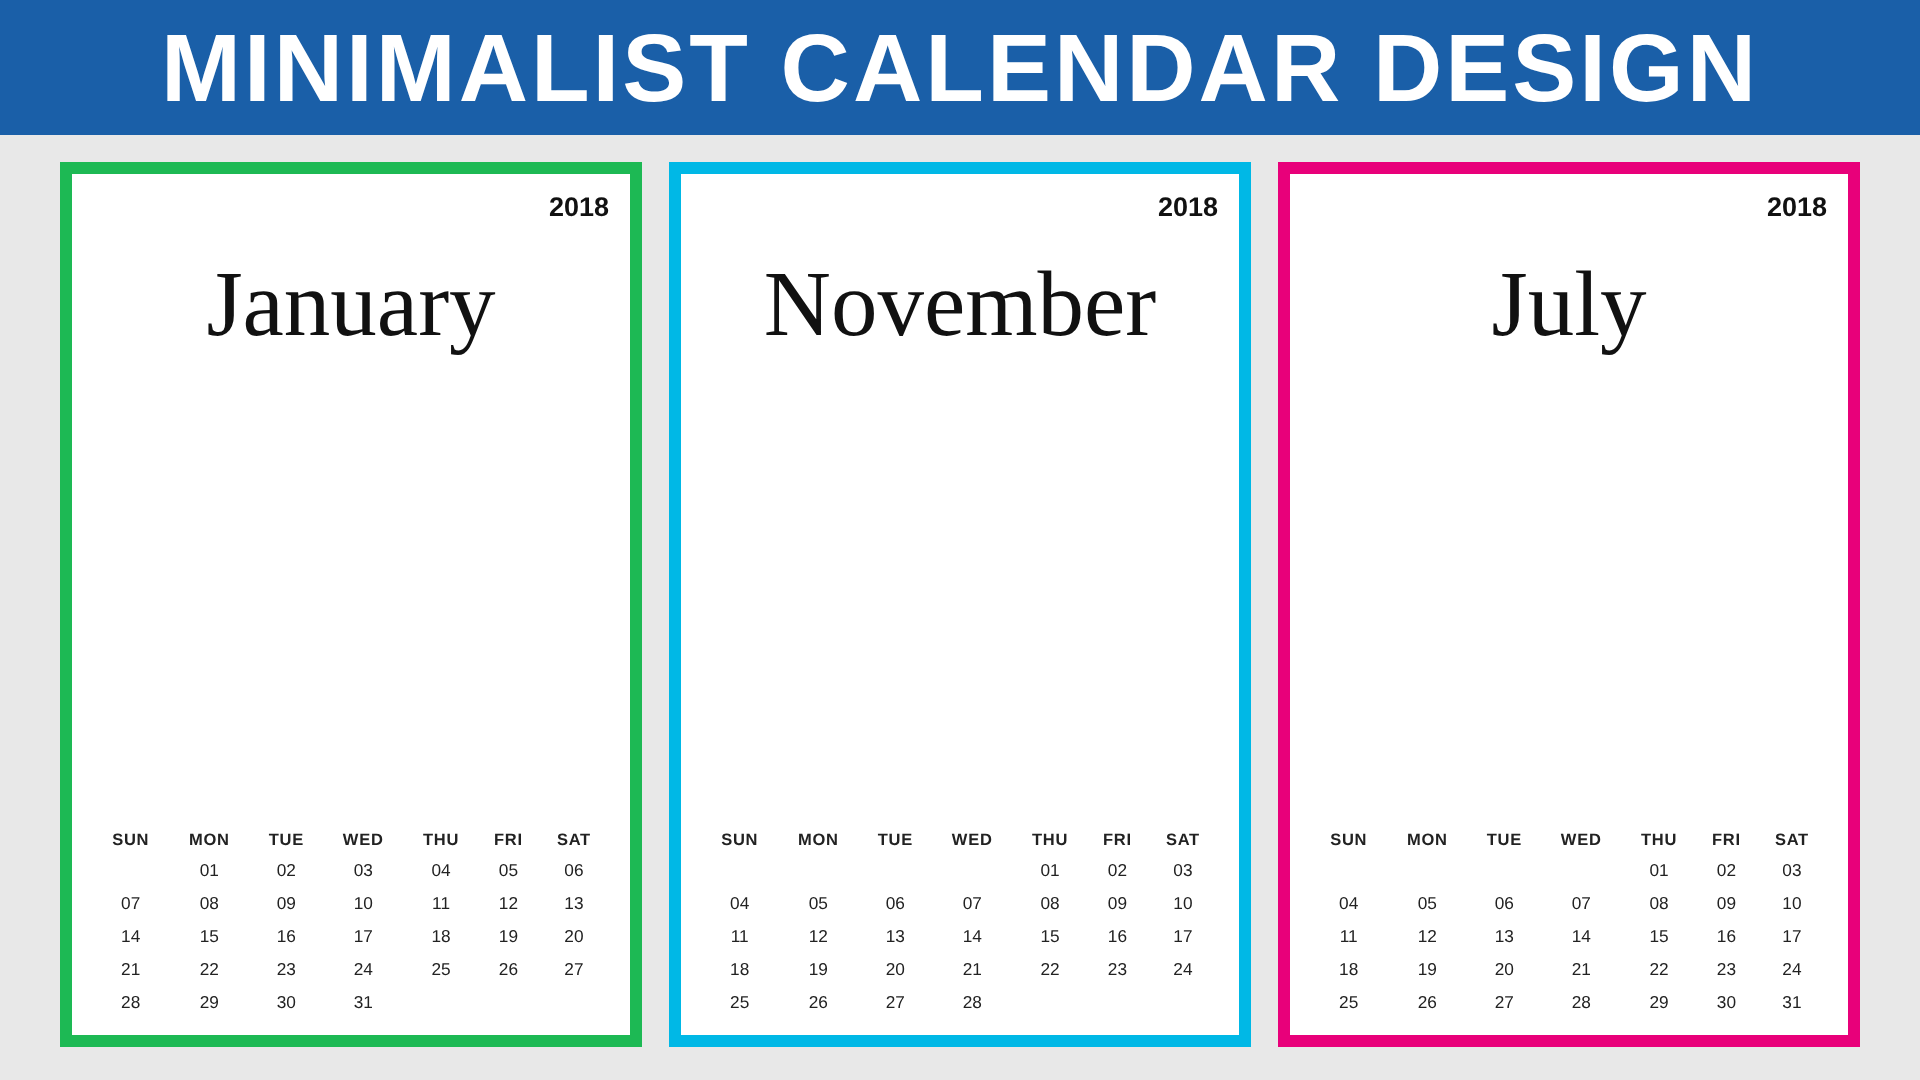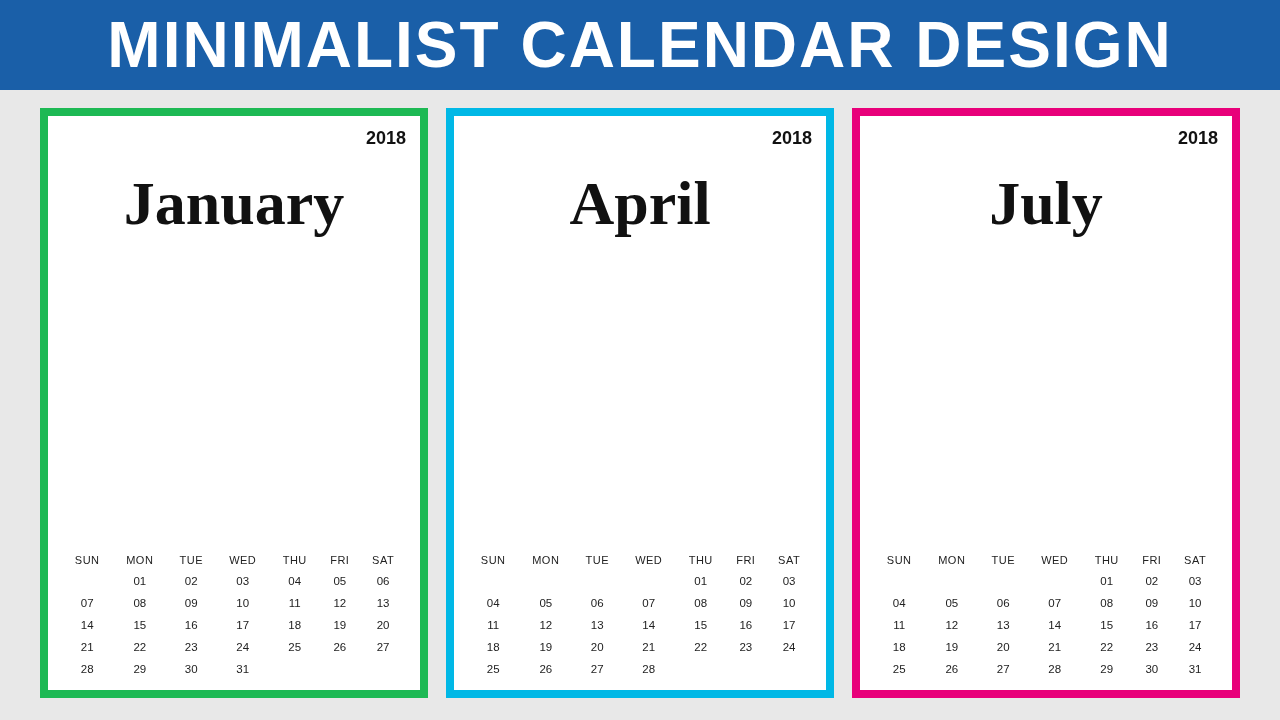--- a/index.html
+++ b/index.html
@@ -62,36 +62,36 @@
       font-size: 18px;
       font-weight: 700;
       color: #111;
       margin-bottom: 2px;
     }
 
     .month-name {
       text-align: center;
       font-size: 62px;
       font-family: 'Brush Script MT', cursive, Georgia, serif;
-      font-weight: 700;
+      font-weight: 400;
       color: #111;
       line-height: 1.1;
       margin: 18px 0 20px 0;
       flex-shrink: 0;
     }
 
     .calendar-grid {
       width: 100%;
       border-collapse: collapse;
       margin-top: auto;
     }
 
     .calendar-grid th {
       font-size: 11px;
-      font-weight: 400;
+      font-weight: 700;
       color: #222;
       text-align: center;
       padding: 4px 2px;
       letter-spacing: 0.5px;
     }
 
     .calendar-grid td {
       font-size: 11.5px;
       font-weight: 400;
       color: #222;
@@ -166,21 +166,21 @@
             <td>31</td>
             <td></td>
             <td></td>
             <td></td>
           </tr>
         </tbody>
       </table>
     </div>
     <div class="calendar-card cyan">
       <div class="year-label">2018</div>
-      <div class="month-name">April</div>
+      <div class="month-name">November</div>
       <table class="calendar-grid">
         <thead>
           <tr>
             <th>SUN</th>
             <th>MON</th>
             <th>TUE</th>
             <th>WED</th>
             <th>THU</th>
             <th>FRI</th>
             <th>SAT</th>

